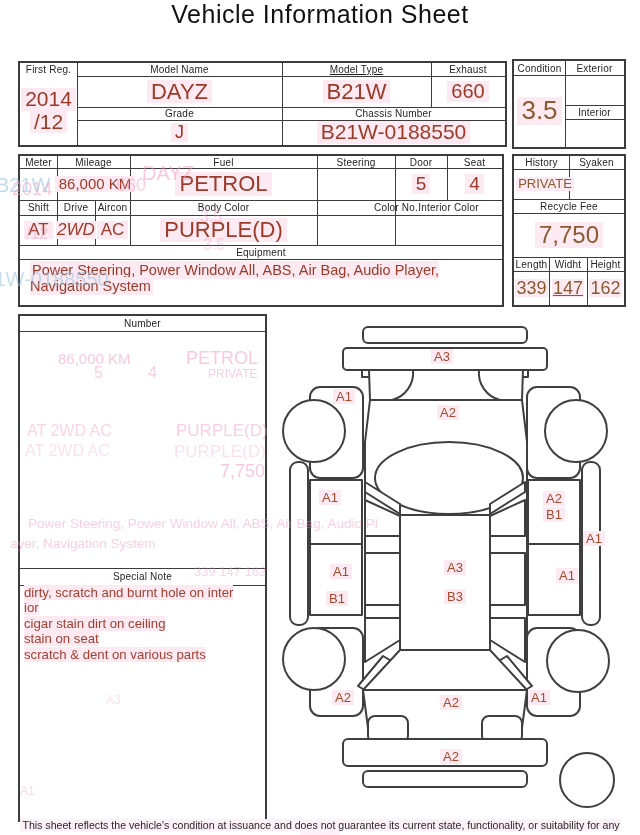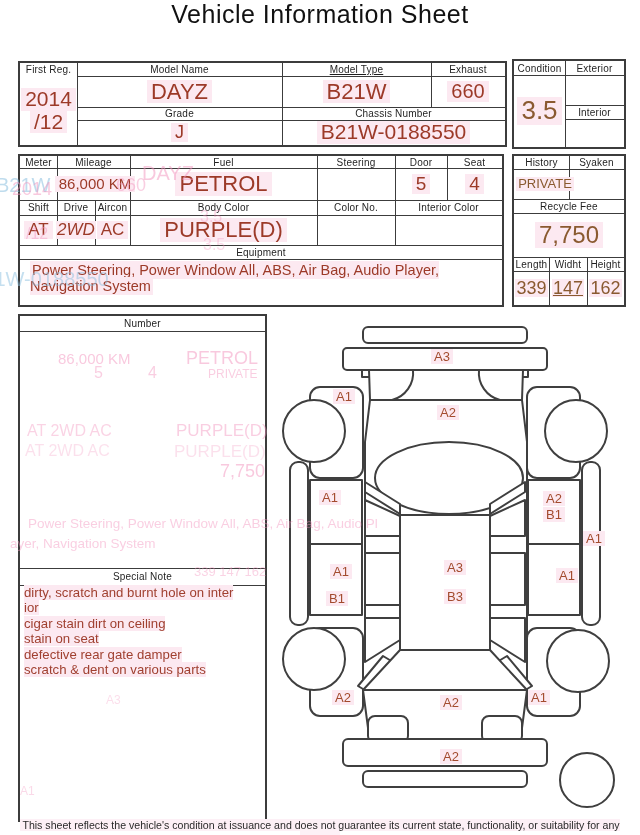--- a/index.html
+++ b/index.html
@@ -122,21 +122,21 @@
         <span class="pink">5</span>
       </div>
     <div class="abs cell val-r" style="left:427px;top:12px;width:55px;height:32px;font-size:19px;">
         <span class="pink">4</span>
       </div>
 
     <div class="abs hdr" style="left:0;top:44px;width:37px;height:15px;">Shift</div>
     <div class="abs hdr" style="left:37px;top:44px;width:38px;height:15px;">Drive</div>
     <div class="abs hdr" style="left:75px;top:44px;width:35px;height:15px;">Aircon</div>
     <div class="abs hdr" style="left:110px;top:44px;width:187px;height:15px;">Body Color</div>
-    <div class="abs hdr" style="left:297px;top:44px;width:78px;height:15px;">Color No.</div>
+    <div class="abs hdr" style="left:297px;top:44px;width:78px;height:15px;padding-left:40px;">Color No.</div>
     <div class="abs hdr" style="left:375px;top:44px;width:107px;height:15px;">Interior Color</div>
 
     <div class="abs cell val-r" style="left:0;top:59px;width:37px;height:30px;font-size:17px;">
         <span class="pink">AT</span>
       </div>
     <div class="abs cell val-r" style="left:37px;top:59px;width:38px;height:30px;font-size:17px;">
         <span class="pink" style="padding:0 1px;font-style:italic;">2WD</span>
       </div>
     <div class="abs cell val-r" style="left:75px;top:59px;width:35px;height:30px;font-size:17px;">
         <span class="pink">AC</span>
@@ -192,21 +192,20 @@
     <div class="hline" style="left:0;top:15px;width:245px;"></div>
     <div class="hline" style="left:0;top:252px;width:245px;"></div>
     <div class="abs hdr" style="left:0;top:254px;width:245px;height:13px;font-size:10px;">Special Note</div>
     <div class="hline" style="left:0;top:269px;width:245px;"></div>
   </div>
   <div id="notes">
       <div><span>dirty, scratch and burnt hole on inter</span></div>
       <div><span>ior</span></div>
       <div><span>cigar stain dirt on ceiling</span></div>
       <div><span>stain on seat</span></div>
-      <div><span>defective rear gate damper</span></div>
       <div><span>scratch &amp; dent on various parts</span></div>
     </div>
 
   <svg class="abs" style="left:270px;top:310px;z-index:2;" width="370" height="500" viewBox="0 0 370 500">
     <g fill="#ffffff" stroke="#3f3f3f" stroke-width="2" stroke-linejoin="round">
 
       <rect x="20" y="152" width="18" height="163" rx="8"></rect>
       <rect x="312" y="152" width="18" height="163" rx="8"></rect>
 
       <rect x="40" y="77" width="53" height="91" rx="10"></rect>

